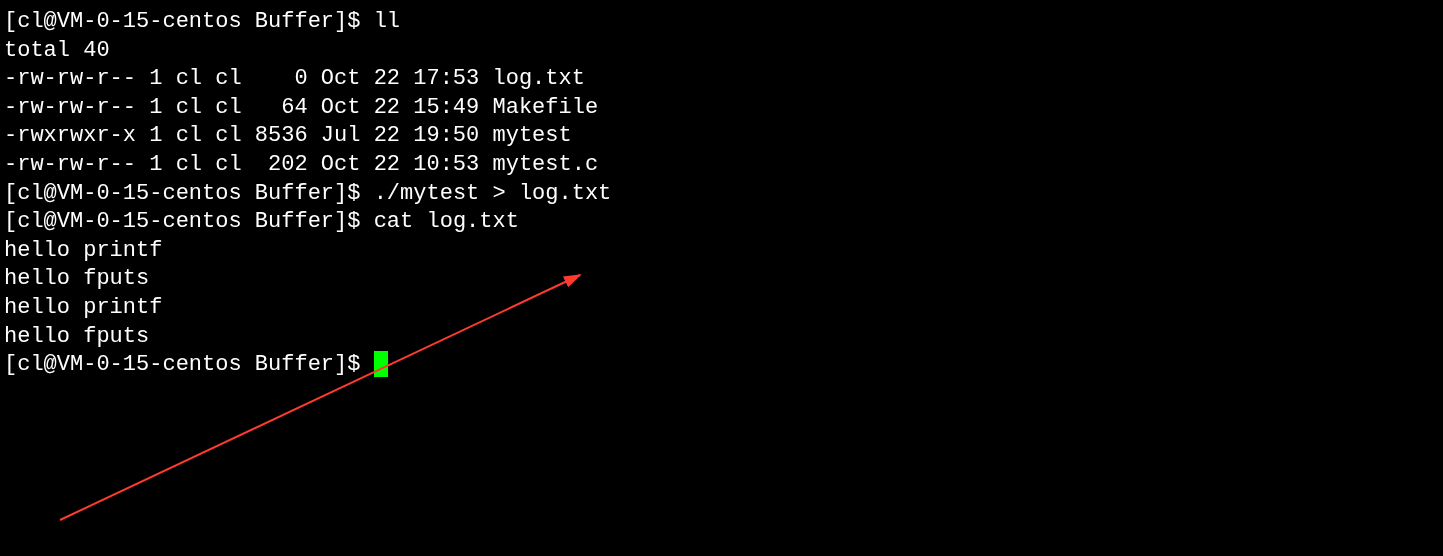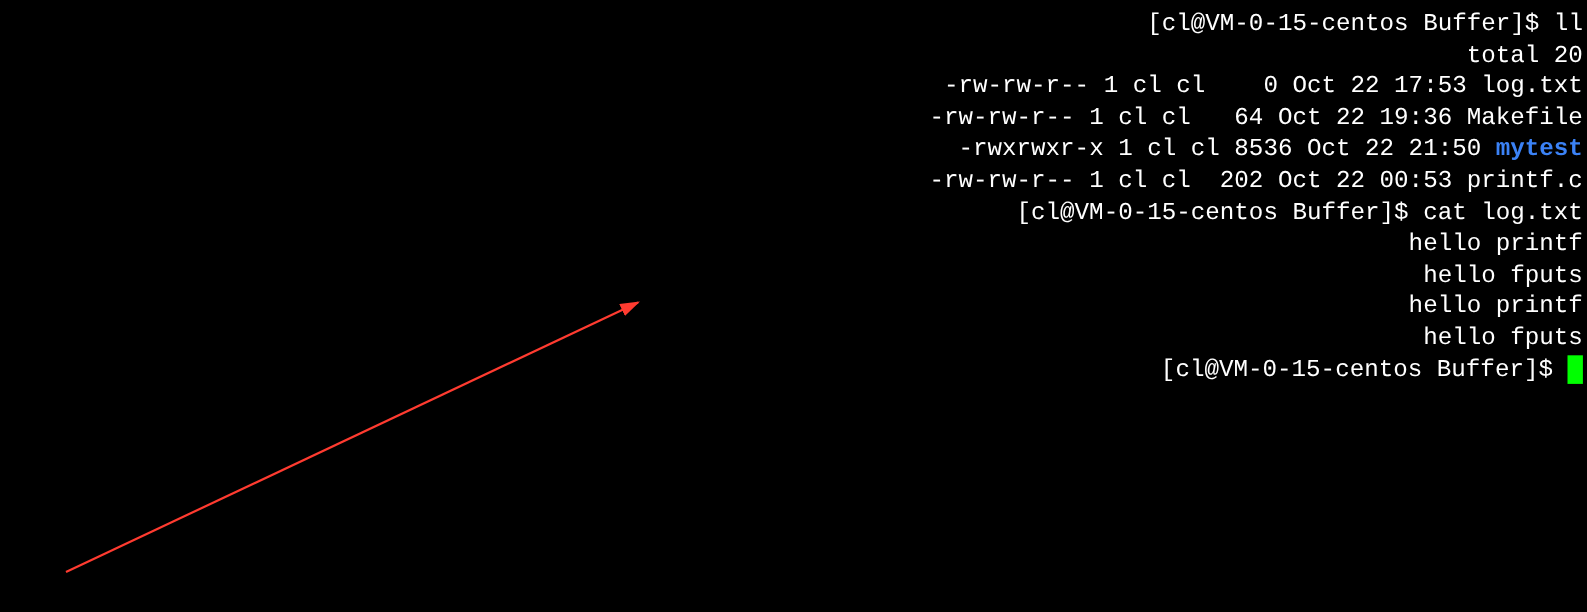--- a/index.html
+++ b/index.html
@@ -15,52 +15,52 @@
       line-height: 1.3;
       padding: 8px 4px;
       width: 1443px;
       height: 556px;
       position: relative;
       overflow: hidden;
     }
     .line {
       white-space: pre;
       font-family: inherit;
-      text-align: right;
     }
     .exec {
-      color: #3b82f6;
-      font-weight: bold;
+      color: #ffffff;
+      font-weight: normal;
     }
     .cursor {
       display: inline-block;
       width: 14px;
       height: 26px;
       background: #00ff00;
       vertical-align: text-bottom;
     }
     .arrow {
       position: absolute;
       top: 0;
       left: 0;
       pointer-events: none;
     }
   </style>
 </head>
 <body>
 
 <div>
   <div class="line"><span>[cl@VM-0-15-centos Buffer]$ </span><span>ll</span></div>
-  <div class="line">total 20</div>
+  <div class="line">total 40</div>
   <div id="file-list">
       <div class="line"><span>-rw-rw-r-- 1 cl cl    0 Oct 22 17:53 </span><span>log.txt</span></div>
-      <div class="line"><span>-rw-rw-r-- 1 cl cl   64 Oct 22 19:36 </span><span>Makefile</span></div>
-      <div class="line"><span>-rwxrwxr-x 1 cl cl 8536 Oct 22 21:50 </span><span class="exec">mytest</span></div>
-      <div class="line"><span>-rw-rw-r-- 1 cl cl  202 Oct 22 00:53 </span><span>printf.c</span></div>
+      <div class="line"><span>-rw-rw-r-- 1 cl cl   64 Oct 22 15:49 </span><span>Makefile</span></div>
+      <div class="line"><span>-rwxrwxr-x 1 cl cl 8536 Jul 22 19:50 </span><span class="exec">mytest</span></div>
+      <div class="line"><span>-rw-rw-r-- 1 cl cl  202 Oct 22 10:53 </span><span>mytest.c</span></div>
     </div>
+  <div class="line"><span>[cl@VM-0-15-centos Buffer]$ </span><span>./mytest &gt; log.txt</span></div>
   <div class="line"><span>[cl@VM-0-15-centos Buffer]$ </span><span>cat log.txt</span></div>
   <div id="cat-output">
       <div class="line">hello printf</div>
       <div class="line">hello fputs</div>
       <div class="line">hello printf</div>
       <div class="line">hello fputs</div>
     </div>
   <div class="line"><span>[cl@VM-0-15-centos Buffer]$ </span><span class="cursor"></span></div>
 </div>
 

